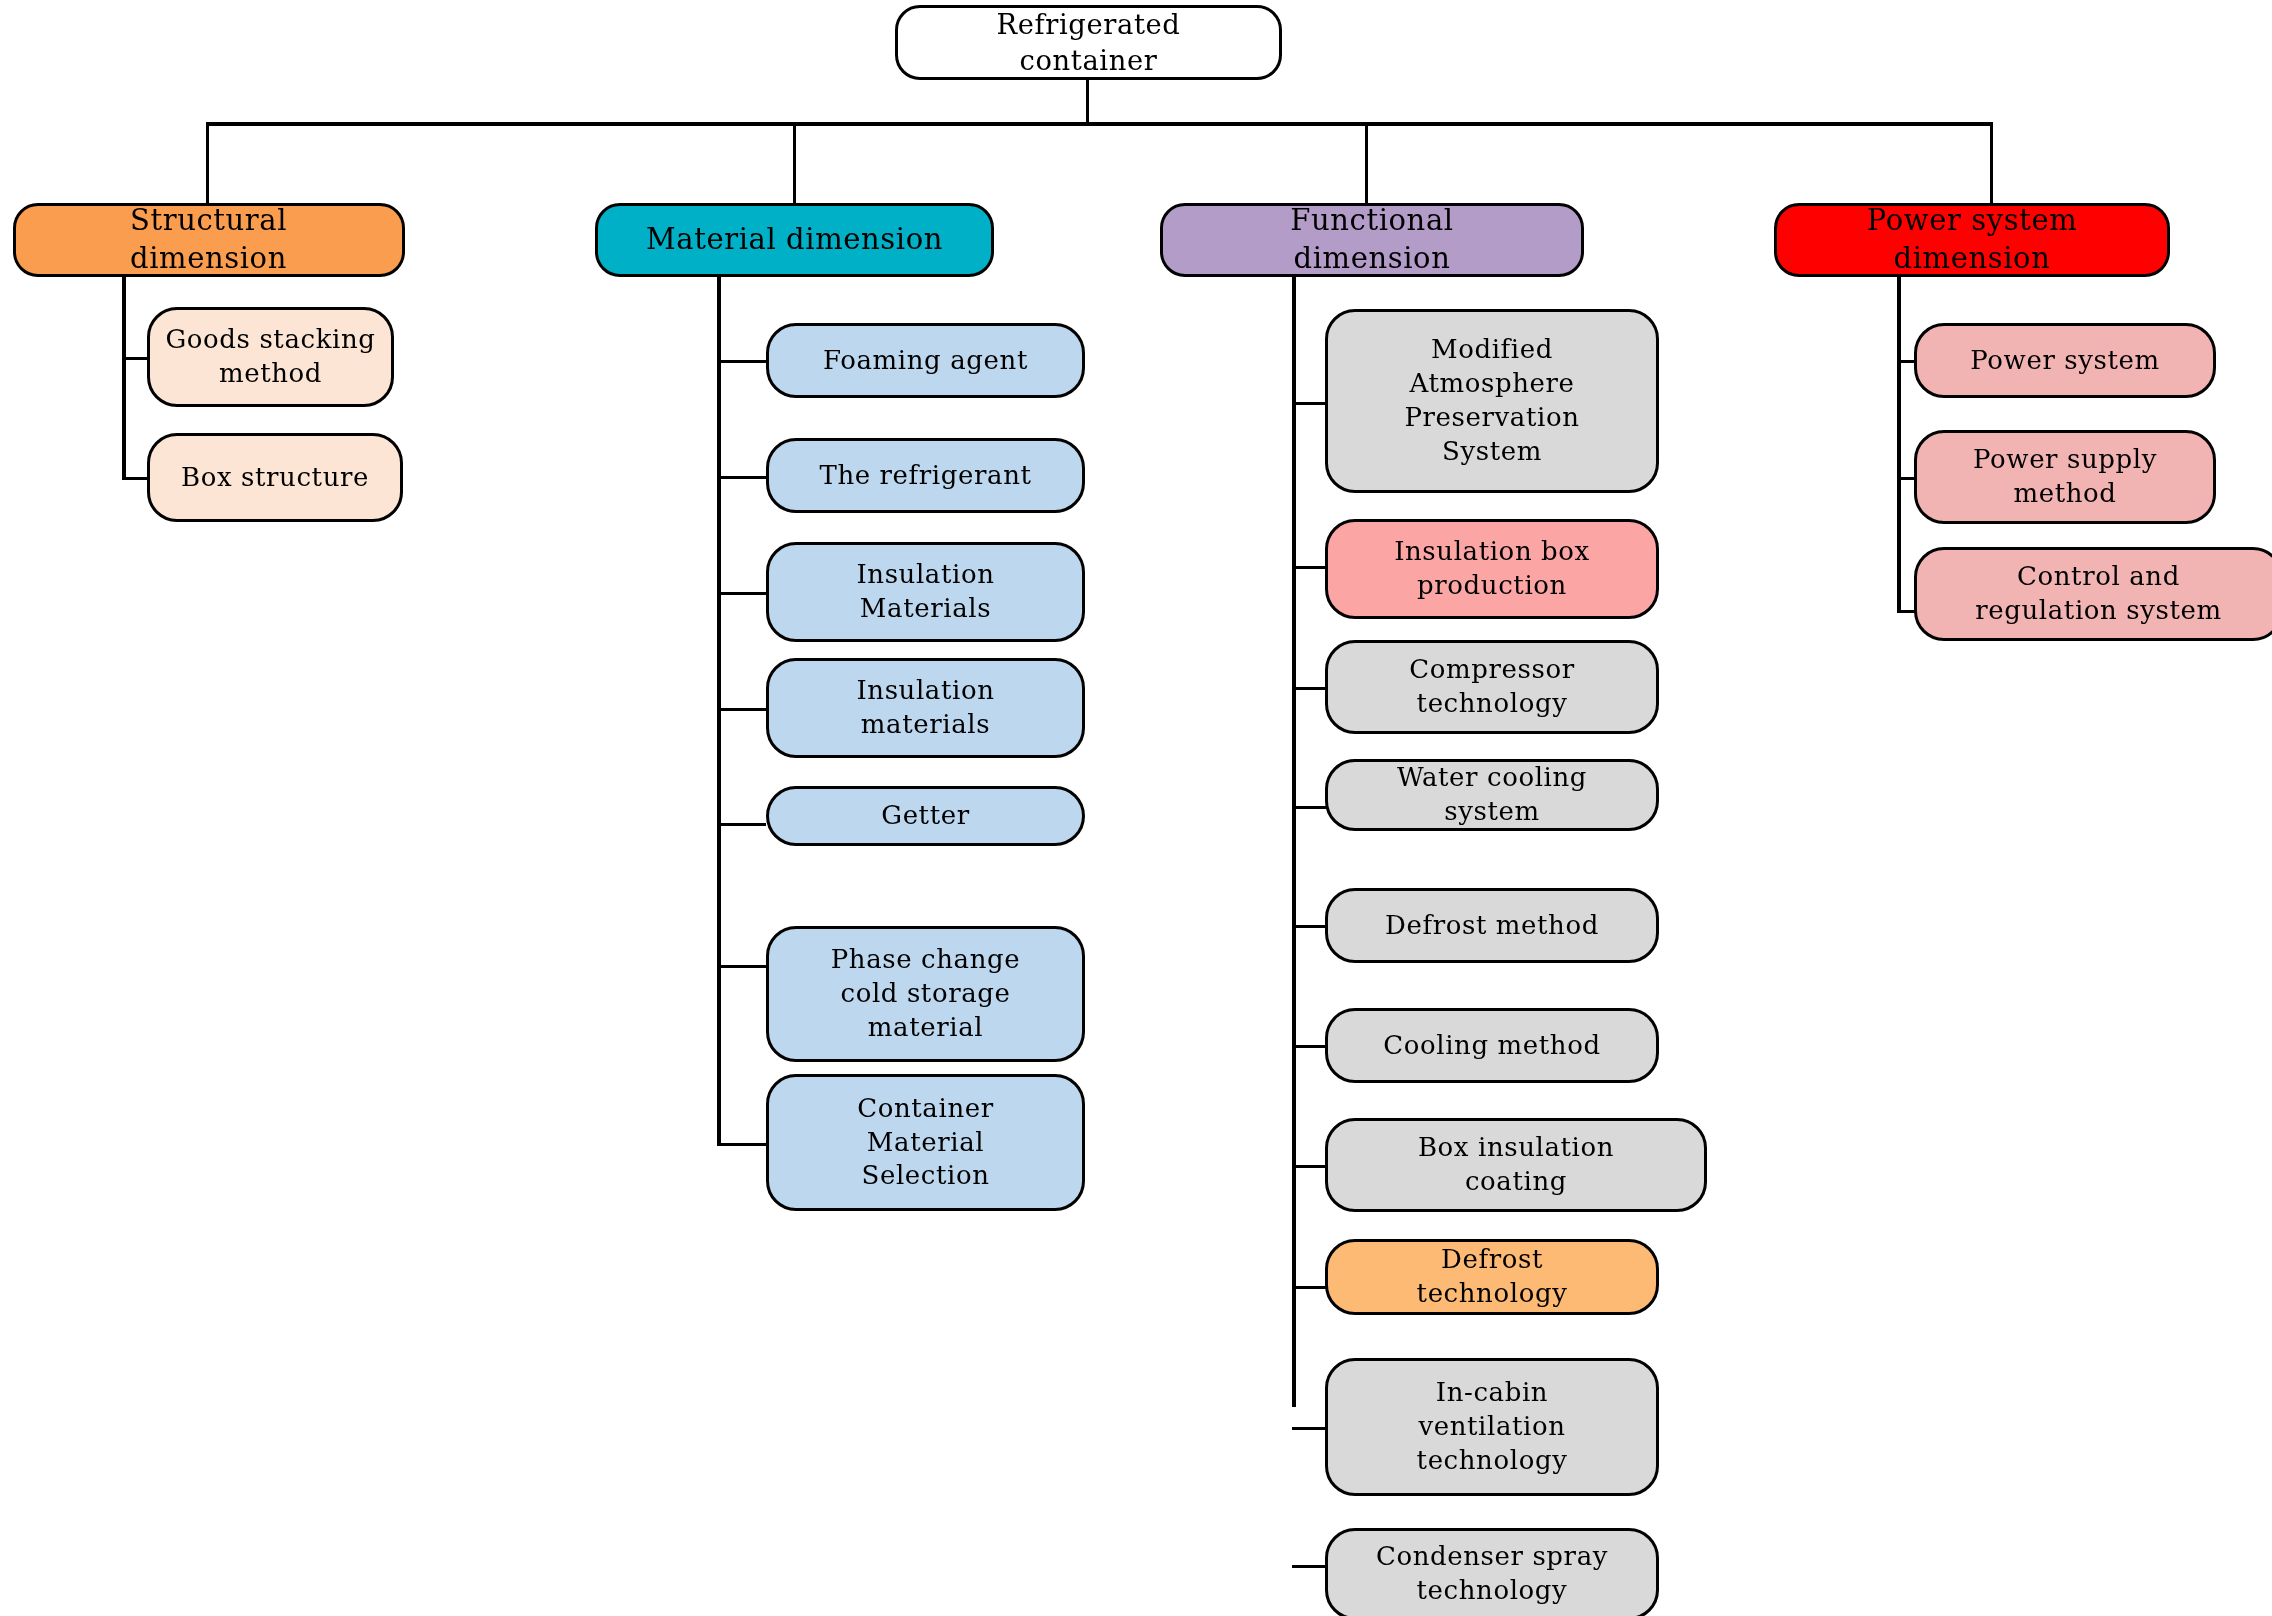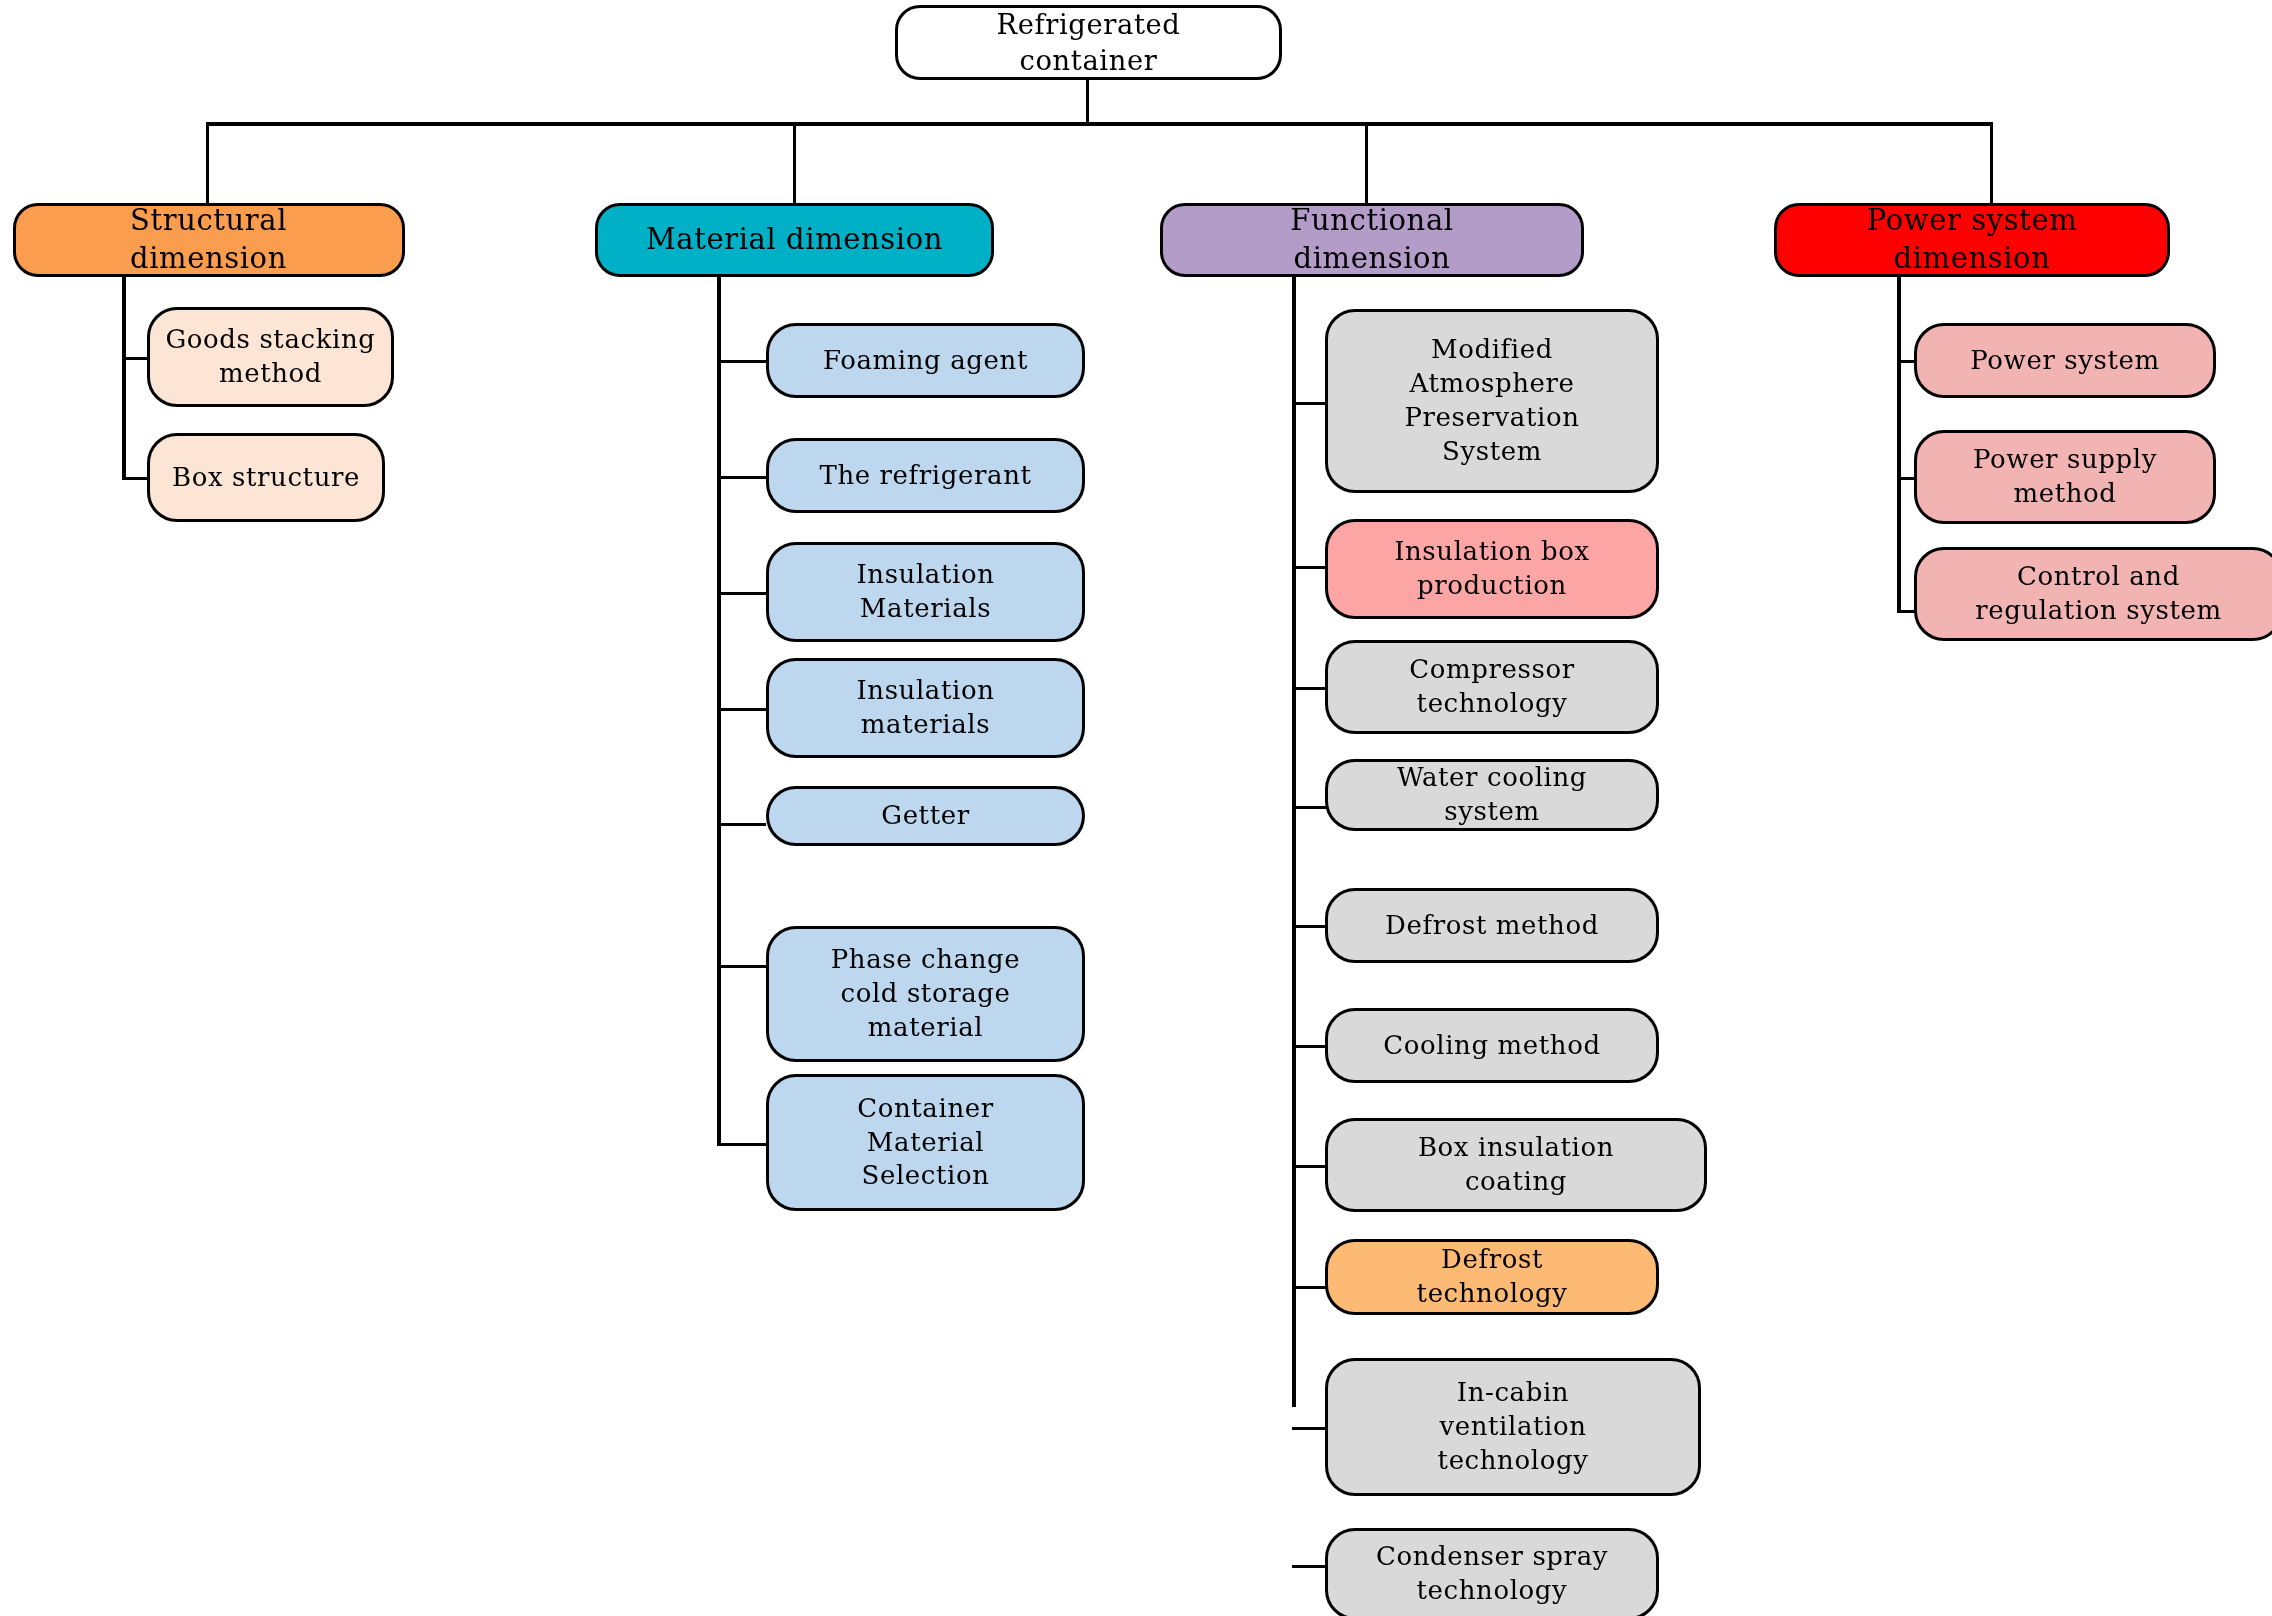--- a/index.html
+++ b/index.html
@@ -50,21 +50,21 @@
 
   <div class="node lvl1" style="left:12.5px;top:203px;width:392px;height:74px;background:#fb9d4e;">Structural
 dimension</div>
   <div class="line spine" style="left:122px;top:276px;height:204px;"></div>
 
   <div class="line stub" style="left:122px;top:357px;width:27.4px;"></div>
   <div class="node leaf" style="left:147px;top:307px;width:247px;height:100px;background:#fce5d4;">Goods stacking
 method</div>
 
   <div class="line stub" style="left:122px;top:477px;width:27.4px;"></div>
-  <div class="node leaf" style="left:147px;top:433px;width:238px;height:89px;background:#fce5d4;">Box structure</div>
+  <div class="node leaf" style="left:147px;top:433px;width:256px;height:89px;background:#fce5d4;">Box structure</div>
 
   <div class="node lvl1" style="left:595px;top:203px;width:399px;height:74px;background:#00b0c7;">Material dimension</div>
   <div class="line spine" style="left:717px;top:276px;height:870px;"></div>
 
   <div class="line stub" style="left:717px;top:360px;width:49px;"></div>
   <div class="node leaf" style="left:766px;top:323px;width:319px;height:75px;background:#bdd7ee;">Foaming agent</div>
 
   <div class="line stub" style="left:717px;top:476px;width:49px;"></div>
   <div class="node leaf" style="left:766px;top:438px;width:319px;height:75px;background:#bdd7ee;">The refrigerant</div>
 
@@ -119,21 +119,21 @@
 
   <div class="line stub" style="left:1292px;top:1165px;width:35px;"></div>
   <div class="node leaf" style="left:1325px;top:1118px;width:382px;height:94px;background:#d9d9d9;">Box insulation
 coating</div>
 
   <div class="line stub" style="left:1292px;top:1286px;width:35px;"></div>
   <div class="node leaf" style="left:1325px;top:1239px;width:334px;height:76px;background:#fdba74;">Defrost
 technology</div>
 
   <div class="line stub" style="left:1292px;top:1427px;width:35px;"></div>
-  <div class="node leaf" style="left:1325px;top:1358px;width:376px;height:138px;background:#d9d9d9;">In-cabin
+  <div class="node leaf" style="left:1325px;top:1358px;width:334px;height:138px;background:#d9d9d9;">In-cabin
 ventilation
 technology</div>
 
   <div class="line stub" style="left:1292px;top:1565px;width:35px;"></div>
   <div class="node leaf" style="left:1325px;top:1528px;width:334px;height:92px;background:#d9d9d9;">Condenser spray
 technology</div>
 
   <div class="node lvl1" style="left:1774px;top:203px;width:396px;height:74px;background:#ff0000;">Power system
 dimension</div>
   <div class="line spine" style="left:1897px;top:276px;height:337px;"></div>

